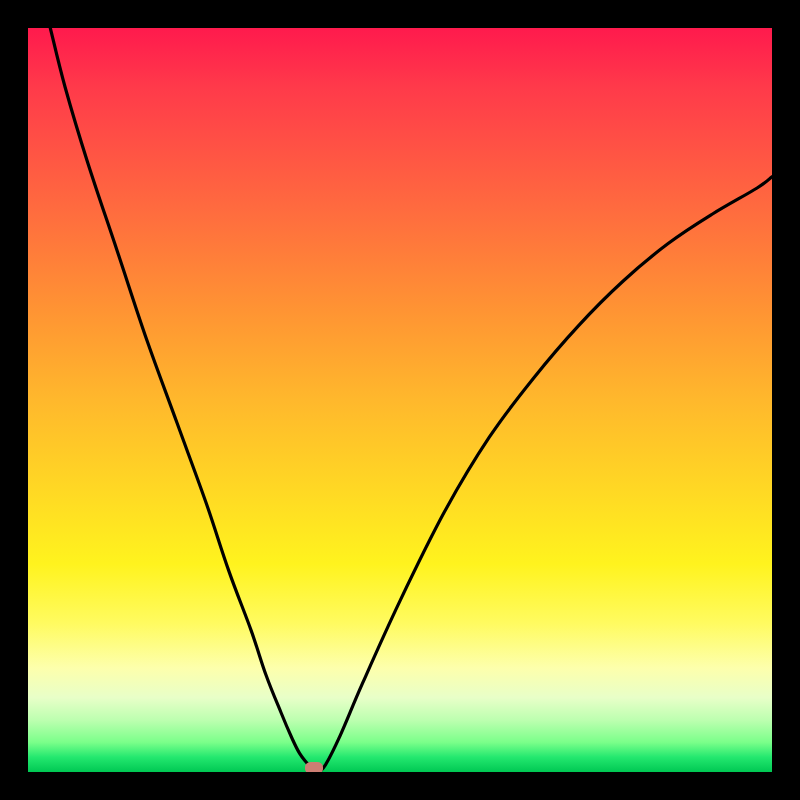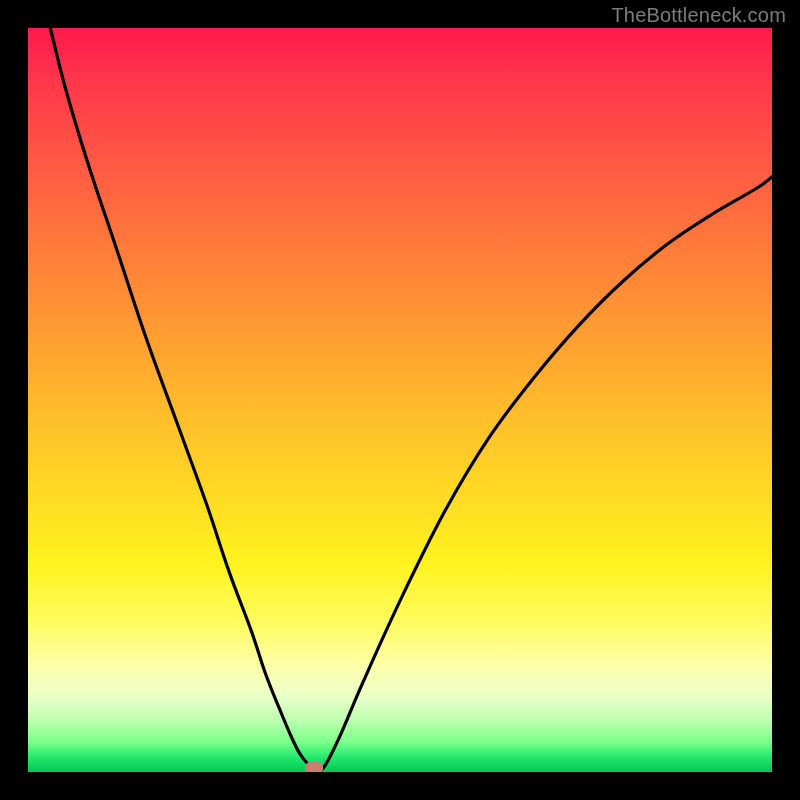--- a/index.html
+++ b/index.html
@@ -82,14 +82,13 @@
   <div class="plot-area">
     <div class="gradient-bg"></div>
 
     <svg class="curve" viewBox="0 0 744 744" preserveAspectRatio="none">
       <path id="curve-path" d="M 22.3 0.0 C 25.0 10.7, 30.5 35.4, 37.2 59.5 C 43.9 83.6, 50.1 104.5, 59.5 133.9 C 68.9 163.4, 78.6 191.1, 89.3 223.2 C 100.0 255.3, 108.3 281.7, 119.0 312.5 C 129.8 343.3, 138.1 364.9, 148.8 394.3 C 159.5 423.8, 169.2 449.4, 178.6 476.2 C 187.9 502.9, 192.8 520.4, 200.9 543.1 C 208.9 565.9, 216.5 583.9, 223.2 602.6 C 229.9 621.4, 232.7 632.5, 238.1 647.3 C 243.4 662.0, 248.3 673.1, 253.0 684.5 C 257.6 695.9, 260.8 703.2, 264.1 710.5 C 267.5 717.9, 268.9 721.0, 271.6 725.4 C 274.2 729.8, 277.0 732.5, 279.0 735.1 C 281.0 737.6, 281.4 738.2, 282.7 739.5 C 284.1 740.9, 285.1 741.7, 286.4 742.5 C 287.8 743.3, 288.2 745.1, 290.2 744.0 C 292.2 742.9, 293.6 743.3, 297.6 736.6 C 301.6 729.9, 305.8 721.5, 312.5 706.8 C 319.2 692.1, 324.1 678.8, 334.8 654.7 C 345.5 630.6, 357.3 603.7, 372.0 572.9 C 386.7 542.1, 400.6 513.1, 416.6 483.6 C 432.7 454.1, 445.2 433.3, 461.3 409.2 C 477.4 385.1, 489.8 369.8, 505.9 349.7 C 522.0 329.6, 534.5 315.0, 550.6 297.6 C 566.6 280.2, 579.1 267.7, 595.2 253.0 C 611.3 238.2, 623.8 227.8, 639.8 215.8 C 655.9 203.7, 668.4 196.0, 684.5 186.0 C 700.6 176.0, 718.4 166.7, 729.1 160.0 C 739.8 153.3, 741.3 150.8, 744.0 148.8" fill="none" stroke="#000" stroke-width="3.2" stroke-linejoin="round" stroke-linecap="round"></path>
     </svg>
 
     <div id="marker" class="marker" style="left: 286.44px; top: 739.536px;"></div>
   </div>
 
-  <div class="watermark">TheBottleneck.com</div>
 </div>
 
 </body></html>

